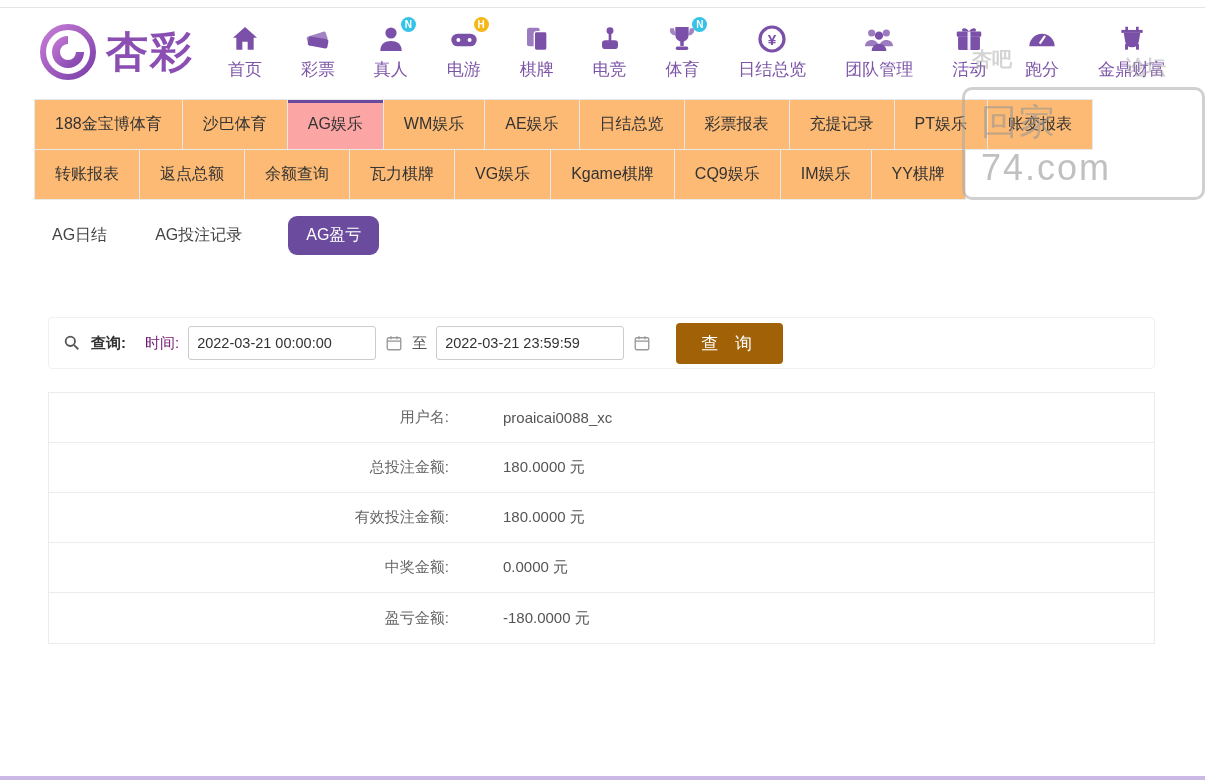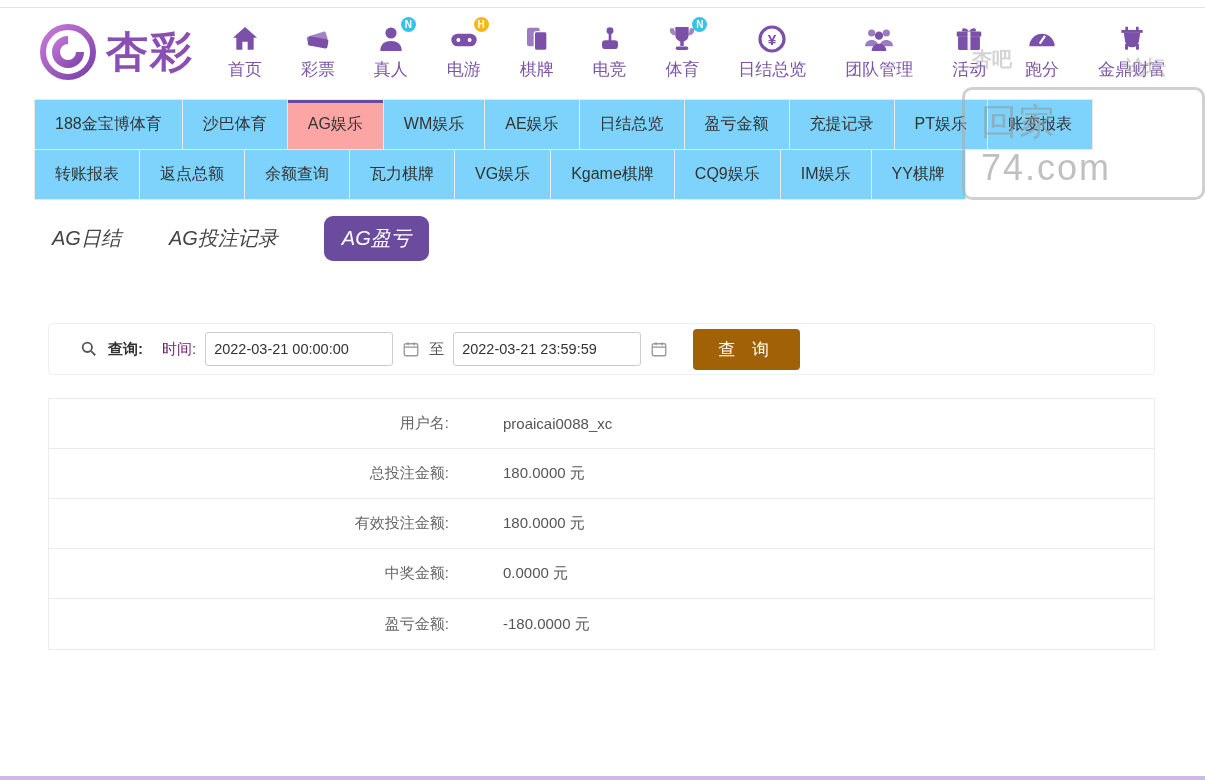--- a/index.html
+++ b/index.html
@@ -17,31 +17,31 @@
   .nav-icon svg { width: 32px; height: 32px; fill: currentColor; }
   .nav-label { font-size: 17px; color: #7d55a8; white-space: nowrap; }
   .badge { position: absolute; top: -6px; right: -9px; width: 15px; height: 15px; border-radius: 50%;
     color: #fff; font-size: 10px; font-weight: bold; line-height: 15px; text-align: center; }
   .badge.n { background: #35c3e8; }
   .badge.h { background: #f6b819; }
 
   
   .tabs { display: flex; flex-wrap: wrap; margin: 10px 35px 0 35px; }
   .tab { border: 1px solid #e9e9e9; margin: -1px 0 0 -1px; padding: 14px 20px; font-size: 16px;
-    color: #333; background: #7dd3fc; cursor: pointer; white-space: nowrap; }
+    color: #333; background: #fdba74; cursor: pointer; white-space: nowrap; }
   .tab.active { background: #fca5a5; box-shadow: inset 0 3px 0 #6a4a9e; border-bottom-color: #fff; text-align: right; }
 
   
   .subtabs { display: flex; align-items: center; gap: 44px; margin: 16px 48px 0 50px; }
-  .subtab { font-size: 20px; color: #444; padding: 9px 2px; cursor: pointer; white-space: nowrap; font-style: italic; }
+  .subtab { font-size: 16px; color: #444; padding: 9px 2px; cursor: pointer; white-space: nowrap; }
   .subtab.active { background: #6b4b9e; color: #fff; padding: 9px 18px; border-radius: 9px; }
 
   
   .query-bar { display: flex; align-items: center; gap: 9px; margin: 62px 50px 0 48px;
-    border: 1px solid #f0f0f0; border-radius: 4px; height: 52px; padding: 0 30px; }
+    border: 1px solid #f0f0f0; border-radius: 4px; height: 52px; padding: 0 13px; }
   .q-icon { width: 20px; height: 20px; }
   .q-label { font-size: 15px; font-weight: bold; color: #333; }
   .q-time { font-size: 15px; color: #701a75; margin-left: 10px; }
   .q-input { width: 188px; height: 34px; border: 1px solid #ccc; border-radius: 3px;
     font-size: 14.5px; color: #333; padding: 0 8px; font-family: "Liberation Sans", sans-serif; }
   .cal-icon { width: 18px; height: 18px; cursor: pointer; }
   .q-to { font-size: 15px; color: #555; }
   .q-btn { margin-left: 16px; background: #a16207; color: #fff; border: none; border-radius: 4px;
     font-size: 17px; padding: 9px 25px; cursor: pointer; letter-spacing: 6px;
     font-family: "Liberation Sans", sans-serif; }
@@ -217,21 +217,21 @@
   </nav>
 </div>
 
 <div class="tabs">
   <div class="tab">188金宝博体育</div>
   <div class="tab">沙巴体育</div>
   <div class="tab active">AG娱乐</div>
   <div class="tab">WM娱乐</div>
   <div class="tab">AE娱乐</div>
   <div class="tab">日结总览</div>
-  <div class="tab">盈亏金额</div>
+  <div class="tab">彩票报表</div>
   <div class="tab">充提记录</div>
   <div class="tab">PT娱乐</div>
   <div class="tab">账变报表</div>
   <div class="tab">转账报表</div>
   <div class="tab">返点总额</div>
   <div class="tab">余额查询</div>
   <div class="tab">瓦力棋牌</div>
   <div class="tab">VG娱乐</div>
   <div class="tab">Kgame棋牌</div>
   <div class="tab">CQ9娱乐</div>

